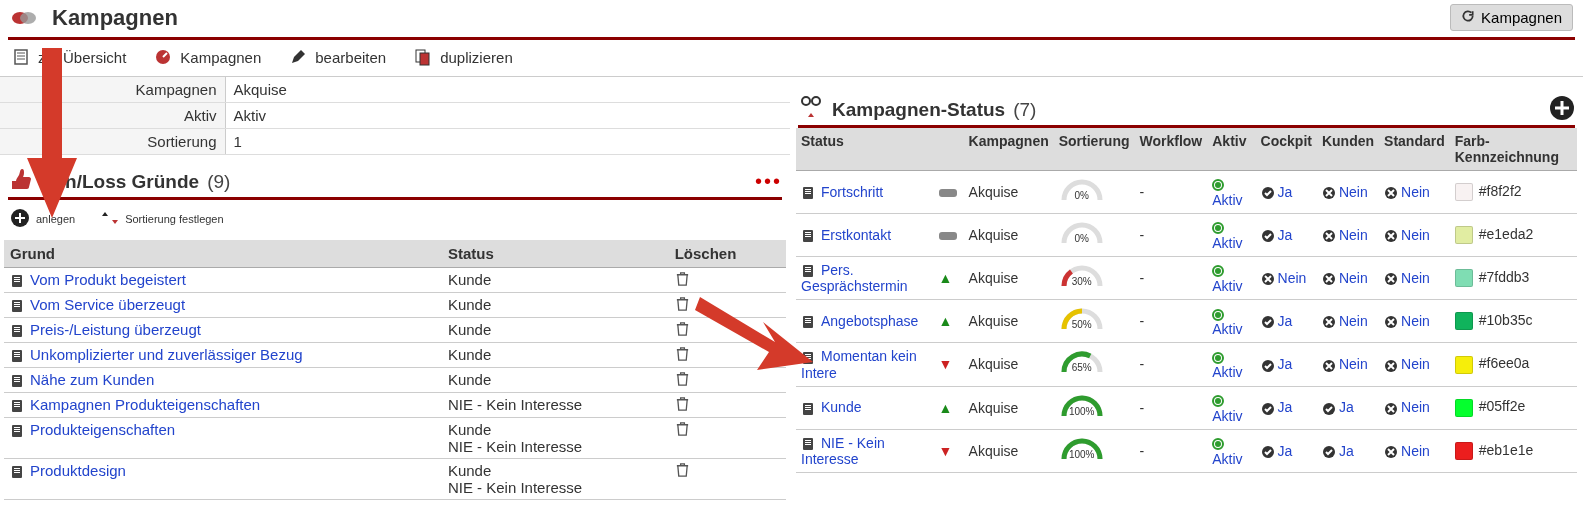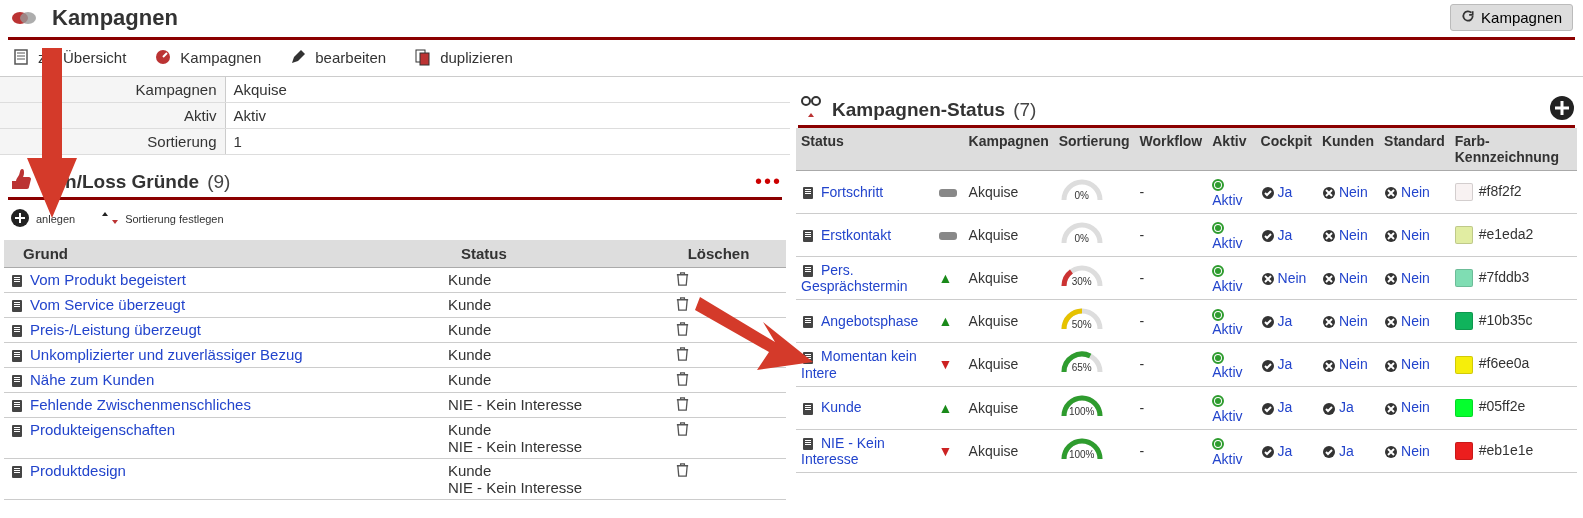--- a/index.html
+++ b/index.html
@@ -38,21 +38,21 @@
   .sec-actions { margin-left: auto; display: flex; align-items: center; gap: 10px; }
   .dots { font-size: 20px; color: #cc0000; letter-spacing: 2px; cursor: pointer; }
   .add-circle { width: 26px; height: 26px; cursor: pointer; }
   .hr-red2 { height: 3px; background: #8b0000; margin: 0 8px; }
   
   .sub-actions { display: flex; align-items: center; gap: 26px; padding: 8px 10px 10px 10px; }
   .sub-item { display: flex; align-items: center; gap: 6px; cursor: pointer; font-size: 11px; }
   
   
   .grid { width: calc(100% - 8px); margin: 0 4px; border-collapse: collapse; font-size: 15px; }
-  .grid th { background: #ddd; text-align: left; padding: 5px 19px; font-weight: bold; border-bottom: 1px solid #aaa; }
+  .grid th { background: #ddd; text-align: left; padding: 5px 6px; font-weight: bold; border-bottom: 1px solid #aaa; }
   .grid td { padding: 3px 6px; border-bottom: 1px solid #ccc; vertical-align: top; }
   .grid td.c { text-align: left; }
   .trash { color: #555; cursor: pointer; }
   
   
   .rgrid { width: calc(100% - 12px); margin: 0 6px; border-collapse: collapse; font-size: 14px; }
   .rgrid th { background: #ddd; text-align: left; padding: 5px 5px; font-weight: bold; border-bottom: 1px solid #aaa; vertical-align: top; }
   .rgrid td { padding: 5px 5px; border-bottom: 1px solid #ccc; vertical-align: middle; }
   .progress-shell { width: 46px; height: 22px; position: relative; display: inline-block; }
   .progress-arc { width: 46px; height: 23px; }
@@ -269,21 +269,21 @@
             <td><span class="trash"><svg width="15" height="15" viewBox="0 0 16 16">
                   <path d="M3 4h10l-1 11H4z M6 2h4v2H6z M2 4h12" fill="none" stroke="#555" stroke-width="1.4"></path>
                 </svg></span></td>
           </tr>
           <tr>
             <td class="c"><span class="note-icon"><svg viewBox="0 0 14 14">
                   <rect x="2" y="1" width="10" height="12" rx="1" fill="#444"></rect>
                   <rect x="4" y="3" width="6" height="1" fill="#fff"></rect>
                   <rect x="4" y="5" width="6" height="1" fill="#fff"></rect>
                   <rect x="4" y="7" width="6" height="1" fill="#fff"></rect>
-                </svg></span><a class="link" href="#">Fehlende Zwischenmenschliches</a></td>
+                </svg></span><a class="link" href="#">Kampagnen Produkteigenschaften</a></td>
             <td>
               <div>NIE - Kein Interesse</div>
             </td>
             <td><span class="trash"><svg width="15" height="15" viewBox="0 0 16 16">
                   <path d="M3 4h10l-1 11H4z M6 2h4v2H6z M2 4h12" fill="none" stroke="#555" stroke-width="1.4"></path>
                 </svg></span></td>
           </tr>
           <tr>
             <td class="c"><span class="note-icon"><svg viewBox="0 0 14 14">
                   <rect x="2" y="1" width="10" height="12" rx="1" fill="#444"></rect>

